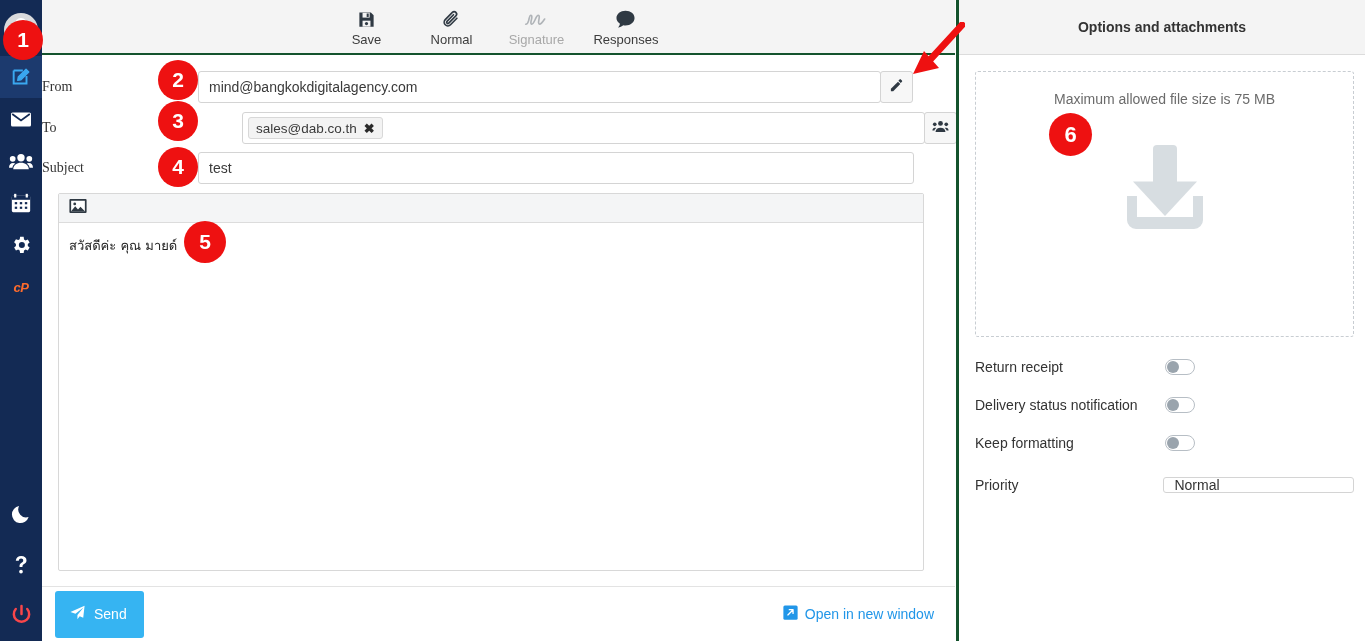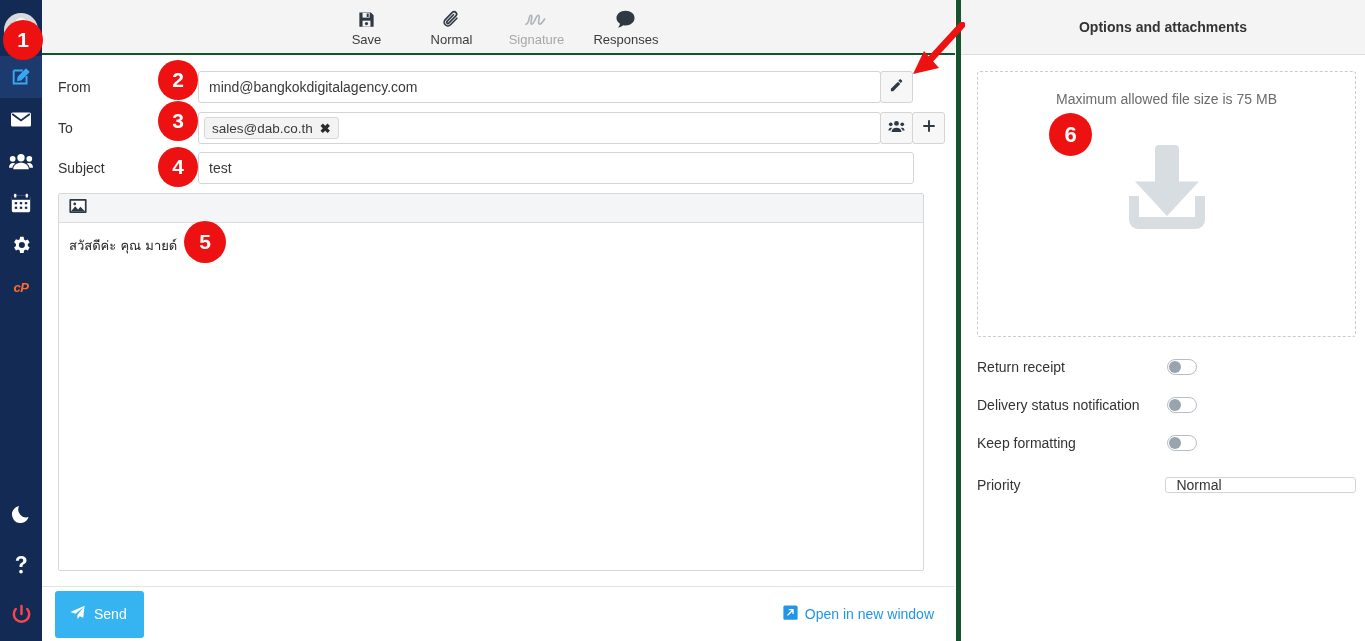--- a/index.html
+++ b/index.html
@@ -75,22 +75,22 @@
     position: absolute; left: 42px; top: 55px;
     width: 913px; height: 531px;
     background: #ffffff;
   }
   .field-row {
     position: absolute; left: 0;
     height: 34px;
     display: flex; align-items: center;
   }
   .field-label {
-    width: 156px; padding-left: 16px;
-    font-size: 14px; color: #333333;
+    width: 156px; 
+    font-size: 14px; color: #333333; font-family: Liberation Serif, serif;
   }
   .field-box {
     height: 32px; border: 1px solid #d4d4d4; border-radius: 3px;
     background: #ffffff; display: flex; align-items: center;
     font-size: 14px; color: #3a3a3a;
   }
   .field-input {
     width: 683px; padding: 0 10px; overflow: hidden; white-space: nowrap;
   }
   .side-btn {
@@ -154,21 +154,21 @@
   #open-new {
     margin-left: auto; margin-right: 21px;
     display: flex; align-items: center; gap: 7px;
     color: #2196e8; font-size: 14px; cursor: pointer;
   }
 
   
   #rightpanel {
     position: absolute; left: 956px; top: 0;
     width: 409px; height: 641px;
-    background: #ffffff; border-left: 5px solid #14532d;
+    background: #ffffff; border-left: 3px solid #14532d;
   }
   #rp-header {
     height: 55px; background: #f4f4f4; border-bottom: 1px solid #dcdcdc;
     display: flex; align-items: center; justify-content: center;
     font-size: 14px; font-weight: bold; color: #333333;
   }
   #dropzone {
     position: absolute; left: 16px; top: 71px;
     width: 379px; height: 266px;
     border: 1px dashed #c8cdd2; border-radius: 3px;
@@ -370,21 +370,21 @@
           <svg width="15" height="15" viewBox="0 0 24 24" fill="#2f3943">
             <path d="M3 17.3V21h3.7L18.1 9.6l-3.7-3.7z"></path>
             <path d="M20.7 6.1a1.4 1.4 0 000-2l-1.8-1.8a1.4 1.4 0 00-2 0L15 4.2l3.8 3.8z"></path>
           </svg>
         </span>
       </div>
     </div>
 
     <div class="field-row" style="top:56px;">
       <div class="field-label">To</div>
-      <div class="field-box" style="width:683px;">
+      <div class="field-box" style="width:683px;margin-left:44px;">
         <span class="chip">
           <span>sales@dab.co.th</span>
           <span class="chip-x">✖</span>
         </span>
       </div>
       <div class="side-btn">
         <span>
           <svg width="17" height="14" viewBox="0 0 26 20" fill="#2f3943">
             <circle cx="13" cy="6" r="3.7"></circle>
             <path d="M5.4 19c0-4 3.4-6.4 7.6-6.4s7.6 2.4 7.6 6.4z"></path>

